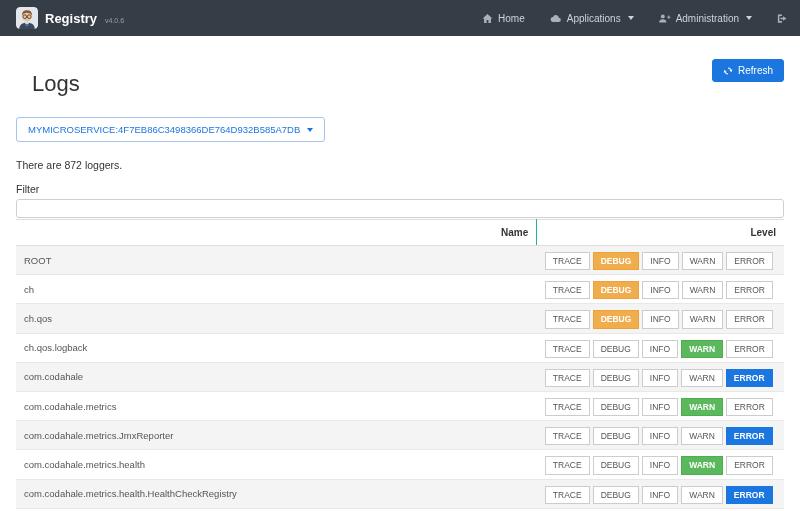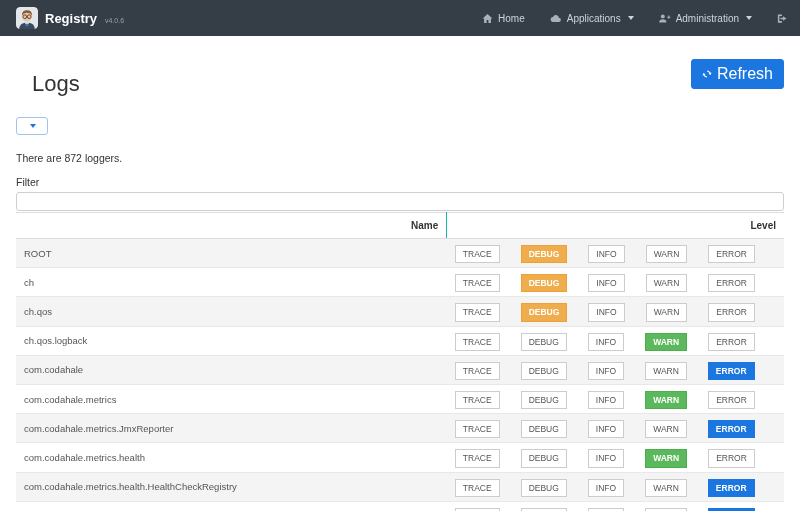--- a/index.html
+++ b/index.html
@@ -34,21 +34,21 @@
 
   
   .content { padding: 0 16px; }
 
   .page-head { display: flex; align-items: flex-start; justify-content: space-between; margin-top: 21px; }
   h2.page-title { margin: 16px; font-size: 22px; font-weight: 400; color: #333; line-height: 1; }
 
   .btn-refresh {
     display: flex; align-items: center; gap: 5px;
     background: #1b76e0; border: 1px solid #1b76e0; color: #fff;
-    font-size: 16px; font-family: inherit;
+    font-size: 10px; font-family: inherit;
     padding: 5px 10px; border-radius: 3px; cursor: pointer;
     margin-top: 2px;
   }
   .btn-refresh svg { display: block; }
 
   .btn-instance {
     margin-top: 6px;
     background: #fff; border: 1px solid #a4c4ee; color: #1b76e0;
     font-size: 9.5px; font-family: inherit;
     padding: 6px 11px; border-radius: 3px; cursor: pointer;
@@ -77,21 +77,21 @@
   col.level-col-w { width: 230px; }
   tbody tr { border-top: 1px solid #e8e8e8; }
   tbody tr:nth-child(odd) { background: #f4f4f4; }
   td { padding: 4px 8px; vertical-align: middle; }
   td.name-cell { font-size: 9.5px; color: #555; }
   td.level-cell { white-space: nowrap; }
 
   .lvl-btn {
     font-size: 8.5px; font-family: inherit; color: #555;
     background: #fff; border: 1px solid #ccc; border-radius: 0;
-    padding: 3px 7px; margin-right: 21px; cursor: pointer; line-height: 1.2;
+    padding: 3px 7px; margin-right: 3px; cursor: pointer; line-height: 1.2;
   }
   .lvl-btn.active { color: #fff; font-weight: bold; }
   .lvl-btn.active.lvl-trace { background: #d9534f; border-color: #d43f3a; }
   .lvl-btn.active.lvl-debug { background: #f0ad4e; border-color: #eea236; }
   .lvl-btn.active.lvl-warn  { background: #5cb85c; border-color: #4cae4c; }
   .lvl-btn.active.lvl-error { background: #1b76e0; border-color: #1b76e0; }
 </style>
 </head>
 <body>
 
@@ -151,20 +151,21 @@
     <button class="btn-refresh">
       <svg width="10" height="10" viewBox="0 0 16 16" fill="#ffffff">
         <path d="M8 2.3a5.7 5.7 0 0 1 5.3 3.6l1.7-.6-1 4.2-3.8-1.8 1.6-.6A4.1 4.1 0 0 0 8 3.9V2.3z"></path>
         <path d="M8 13.7a5.7 5.7 0 0 1-5.3-3.6l-1.7.6 1-4.2 3.8 1.8-1.6.6A4.1 4.1 0 0 0 8 12.1v1.6z"></path>
       </svg>
       <span>Refresh</span>
     </button>
   </div>
 
   <button class="btn-instance">
+    <span>MYMICROSERVICE:4F7EB86C3498366DE764D932B585A7DB</span>
     <span class="caret"></span>
   </button>
 
   <p class="summary">There are 872 loggers.</p>
 
   <label class="filter-label">Filter</label>
   <input class="filter-input" type="text" value="" style="">
 
   <table class="loggers">
     <colgroup>

